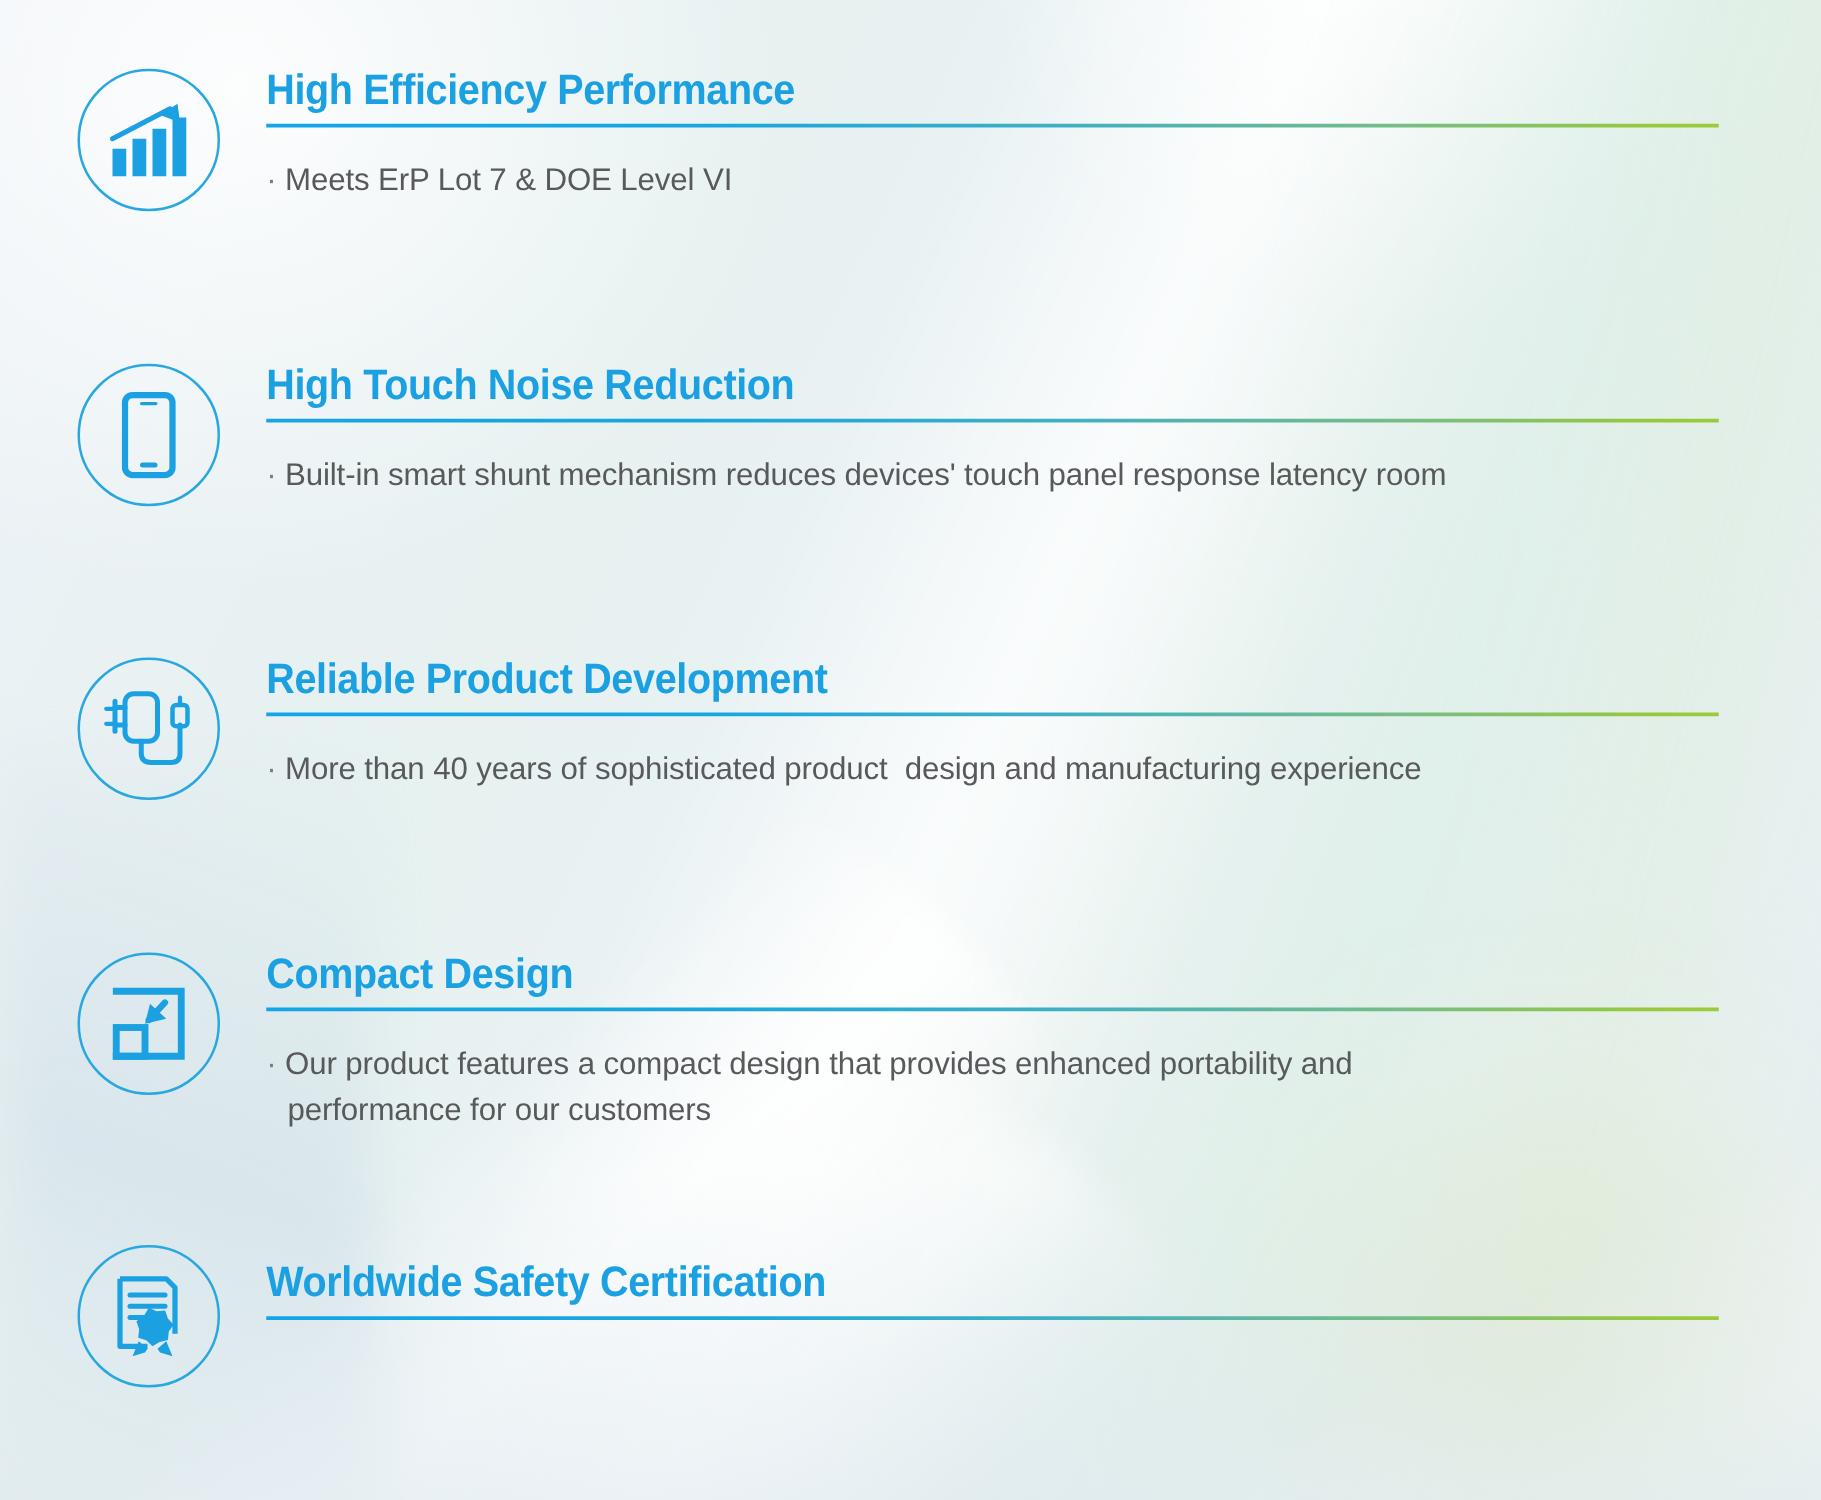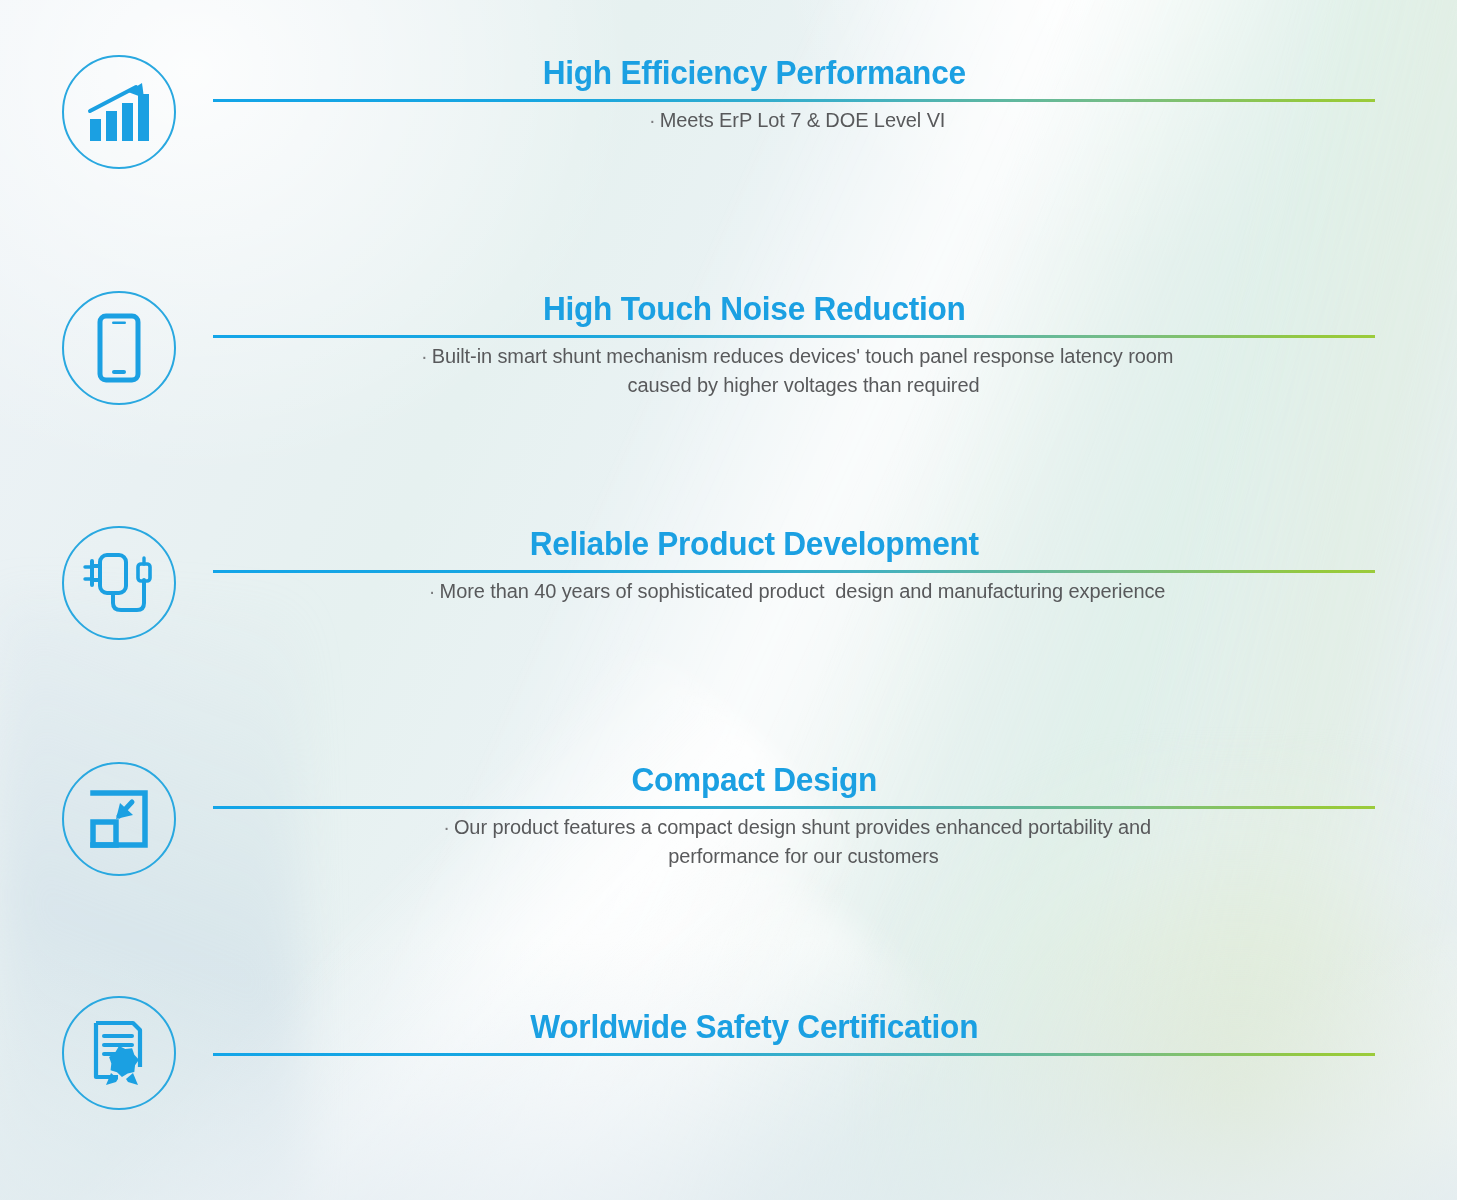--- a/index.html
+++ b/index.html
@@ -137,21 +137,20 @@
     display: flex;
     align-items: center;
     justify-content: center;
   }
   .icon-circle svg { display: block; }
 
   .feat-body {
     position: absolute;
     left: 213px;
     width: 1164px;
-    text-align: center;
   }
 
   .feat-title {
     font-size: 34px;
     font-weight: bold;
     color: #1ba0e2;
     letter-spacing: -0.3px;
     line-height: 1.0;
     white-space: nowrap;
     transform: scaleX(0.93);
@@ -159,22 +158,22 @@
   }
 
   .feat-rule {
     margin-top: 10px;
     width: 1162px;
     height: 3px;
     background: linear-gradient(90deg, #13a5e8 0%, #18a6e0 30%, #3fb0c4 55%, #76bd86 78%, #95c93d 95%, #9bcb3b 100%);
   }
 
   .feat-lines {
-    margin-top: 4px;
-    font-size: 20px;
+    margin-top: 24px;
+    font-size: 25px;
     color: #58595b;
     line-height: 1.46;
     letter-spacing: -0.1px;
   }
   .feat-line {
     white-space: pre;
   }
   .bullet-dot {
     display: inline-block;
     width: 15px;
@@ -233,21 +232,20 @@
             <rect x="15" y="8.5" width="14" height="2.6" rx="1.3" fill="#1ba0e2"></rect>
             <rect x="15" y="57" width="14" height="4" rx="2" fill="#1ba0e2"></rect>
           </svg>
         </div>
       </div>
       <div class="feat-body" style="top:0">
         <div class="feat-title">High Touch Noise Reduction</div>
         <div class="feat-rule"></div>
         <div class="feat-lines">
           <div class="feat-line"><span class="bullet-dot">·</span><span>Built-in smart shunt mechanism reduces devices' touch panel response latency room</span></div>
-          <div class="feat-line"><span class="cont-indent"></span><span>caused by higher voltages than required</span></div>
         </div>
       </div>
     </div>
 
     <div class="feature" style="top:526px">
       <div class="icon-wrap" style="top:0">
         <div class="icon-circle">
           <svg width="76" height="66" viewBox="0 0 76 66">
             <rect x="19" y="5" width="26" height="38" rx="7" ry="7" fill="none" stroke="#1ba0e2" stroke-width="4"></rect>
             <path d="M19 16 H11" stroke="#1ba0e2" stroke-width="4" stroke-linecap="round"></path>
@@ -278,21 +276,21 @@
             <rect x="5" y="34" width="23" height="23" fill="none" stroke="#1ba0e2" stroke-width="5.5"></rect>
             <path d="M44 14 L31 28" stroke="#1ba0e2" stroke-width="5" stroke-linecap="round"></path>
             <path d="M28 31 L45 27 L32 15 Z" fill="#1ba0e2"></path>
           </svg>
         </div>
       </div>
       <div class="feat-body" style="top:0">
         <div class="feat-title">Compact Design</div>
         <div class="feat-rule"></div>
         <div class="feat-lines">
-          <div class="feat-line"><span class="bullet-dot">·</span><span>Our product features a compact design shunt provides enhanced portability and</span></div>
+          <div class="feat-line"><span class="bullet-dot">·</span><span>Our product features a compact design that provides enhanced portability and</span></div>
           <div class="feat-line"><span class="cont-indent"></span><span>performance for our customers</span></div>
         </div>
       </div>
     </div>
 
     <div class="feature" style="top:996px">
       <div class="icon-wrap" style="top:0">
         <div class="icon-circle">
           <svg width="62" height="68" viewBox="0 0 62 68">
             <path d="M8 4 H45 L52 11 V48" fill="none" stroke="#1ba0e2" stroke-width="4.2" stroke-linejoin="round"></path>

